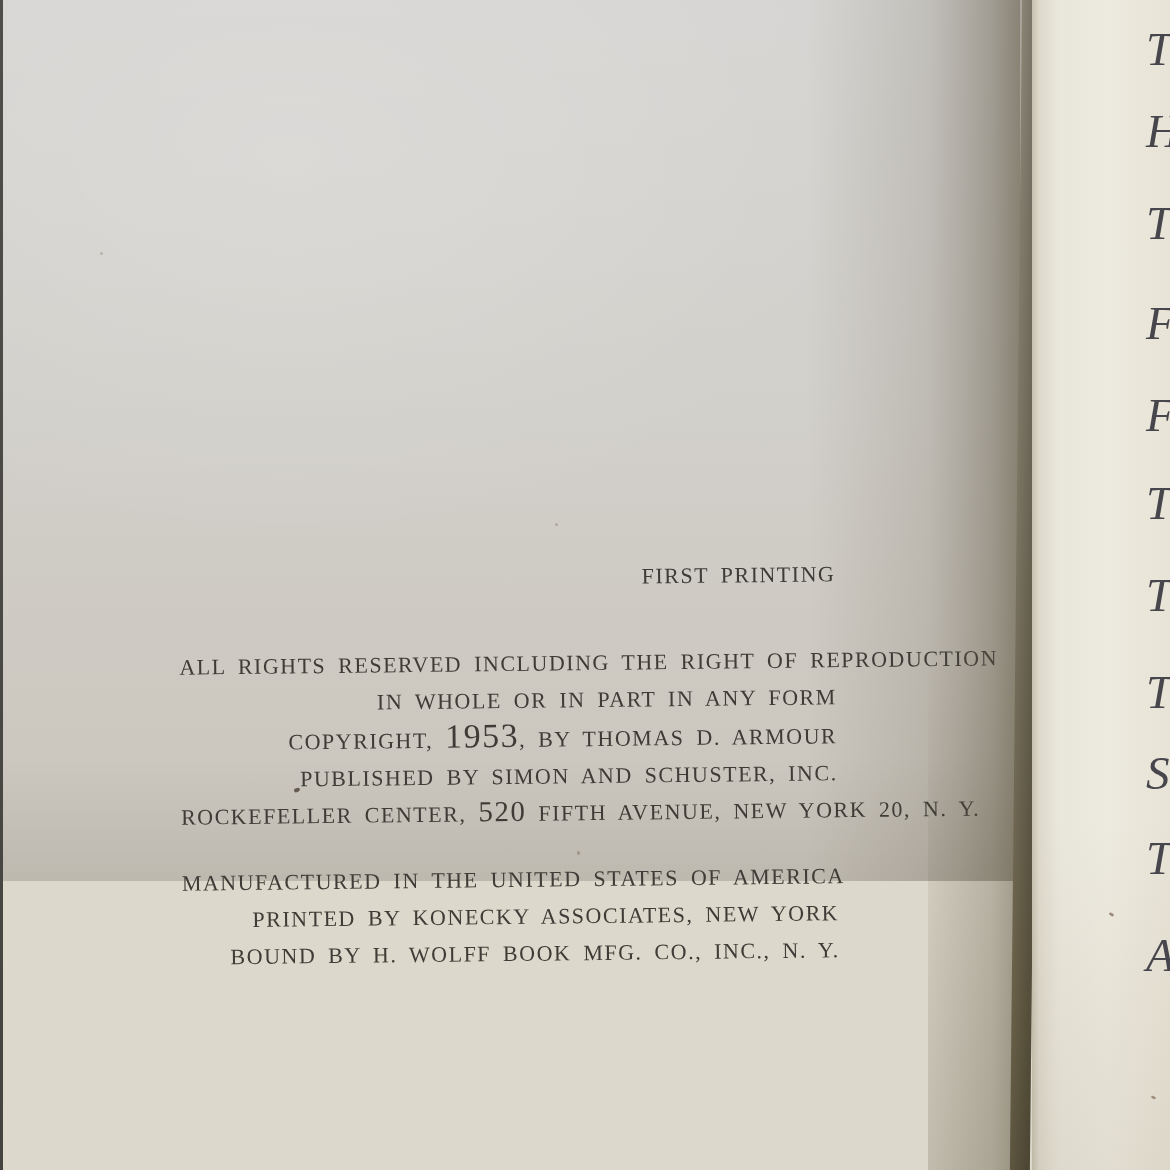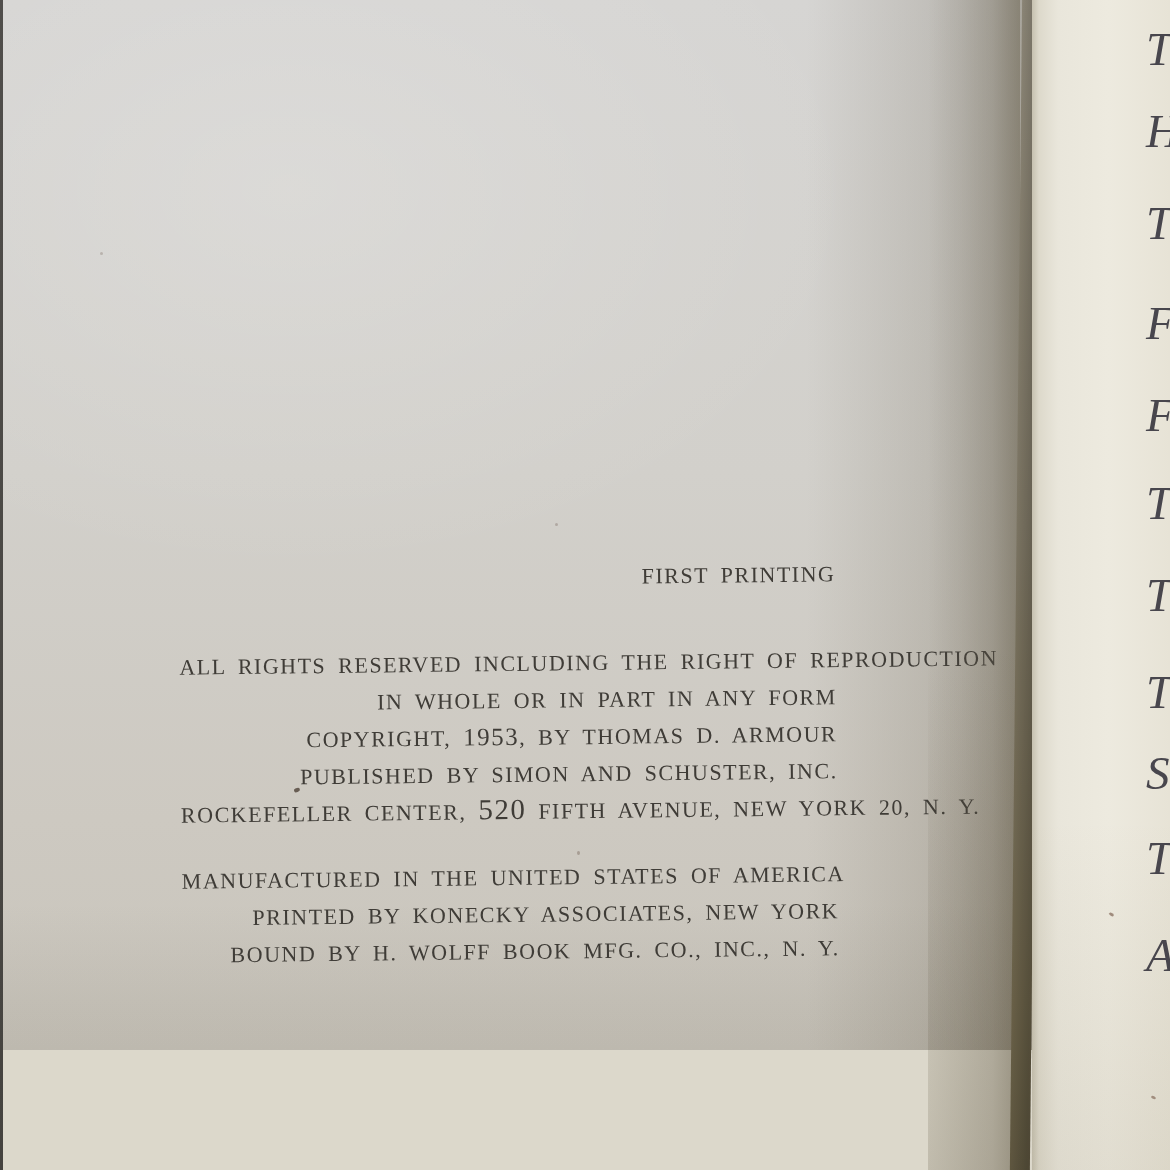--- a/index.html
+++ b/index.html
@@ -16,21 +16,21 @@
     width: 1170px;
     height: 1170px;
     overflow: hidden;
   }
 
   
   .left-page {
     position: absolute;
     left: 0; top: 0;
     width: 1034px;
-    height: 1050px;
+    height: 881px;
     background:
       linear-gradient(to right, rgba(0,0,0,0) 78%, rgba(96,88,70,0.22) 93%, rgba(92,84,64,0.40) 100%),
       linear-gradient(to top, rgba(84,76,58,0.10), rgba(0,0,0,0) 14%),
       radial-gradient(ellipse 900px 600px at 28% 18%, rgba(255,255,255,0.16), rgba(0,0,0,0) 65%),
       linear-gradient(to bottom, #d6d5d3 0%, #d2d0cb 45%, #cdc9c1 78%, #c9c5bc 100%);
   }
   .photo-left-edge {
     position: absolute;
     left: 0; top: 0;
     width: 3px; height: 1170px;
@@ -88,21 +88,21 @@
     color: #3f3c37;
     font-size: 22px;
     line-height: 37px;
     letter-spacing: 1.5px;
     word-spacing: 5px;
     white-space: nowrap;
   }
   .text-block p { margin: 0; }
   .printing-notice { margin-bottom: 49px !important; }
   .gap-after { margin-bottom: 29px !important; }
-  .num    { font-size: 25px; line-height: 1; }
+  .num    { font-size: 34px; line-height: 1; }
   .num-lg { font-size: 29px; line-height: 1; }
 
   
   .speck {
     position: absolute;
     border-radius: 50%;
     background: rgba(92,70,58,0.55);
   }
   .speck.s1 { left: 100px;  top: 252px;  width: 3px; height: 3px; opacity: .45; }
   .speck.s2 { left: 555px;  top: 523px;  width: 3px; height: 3px; opacity: .5; }

